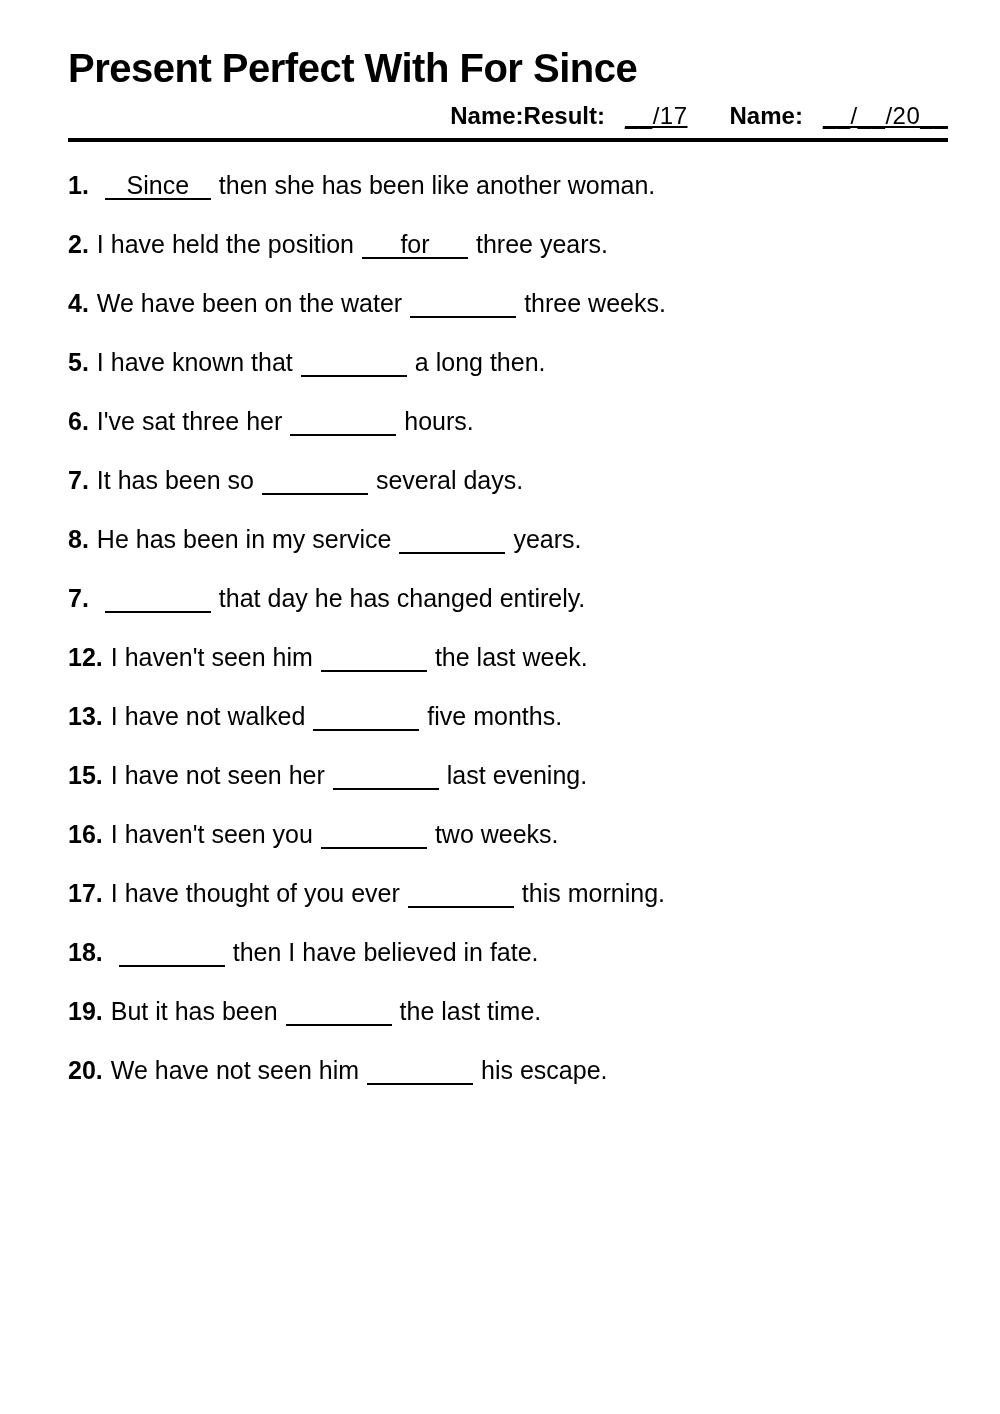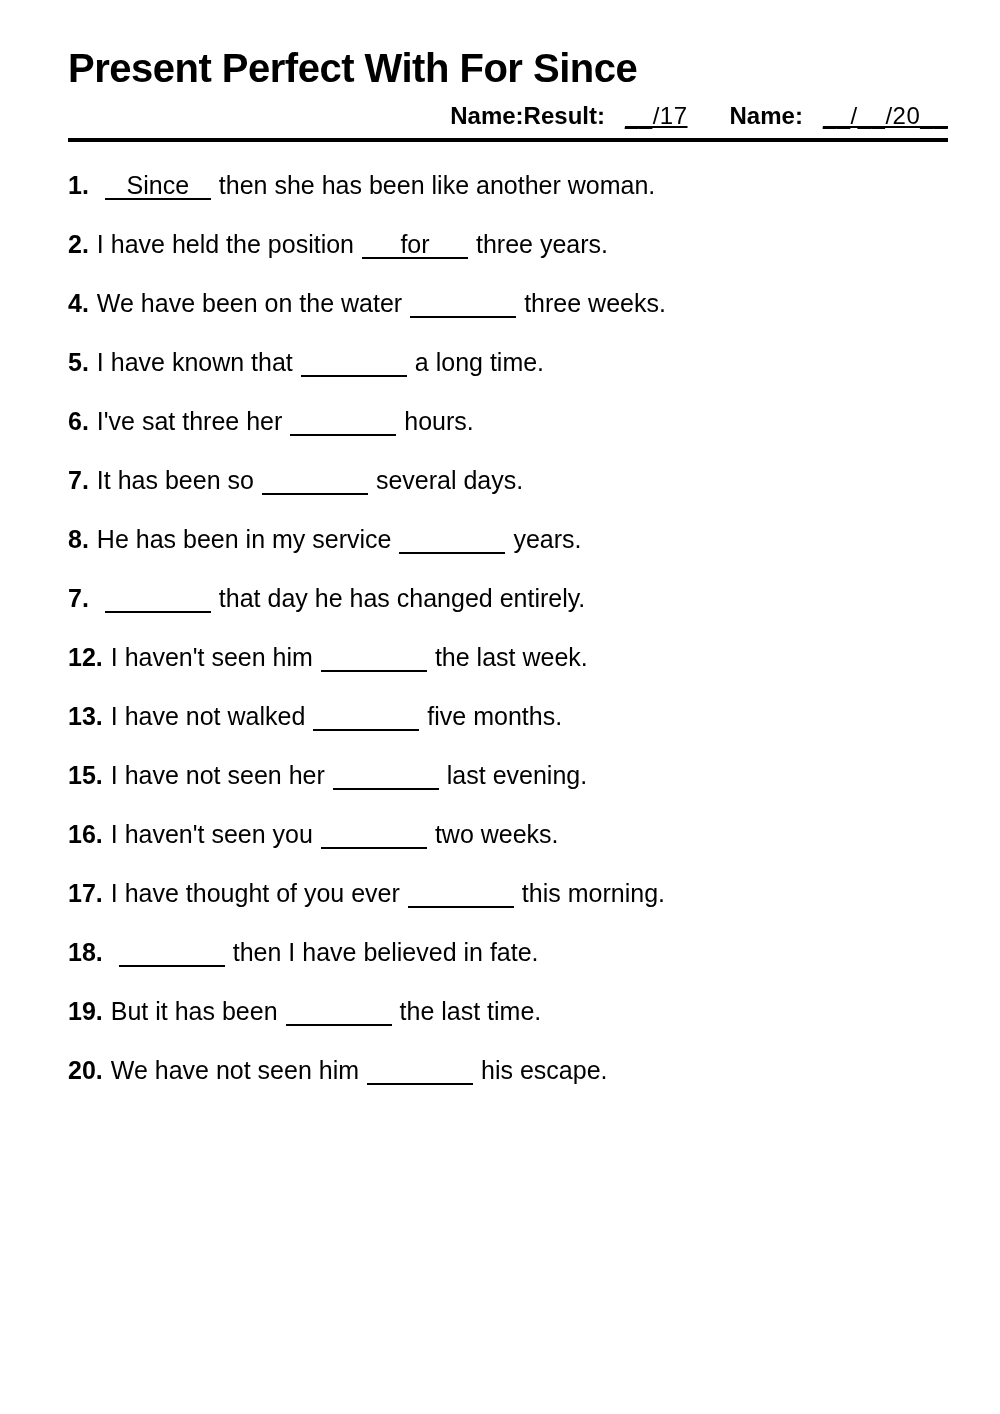--- a/index.html
+++ b/index.html
@@ -98,21 +98,21 @@
   </div>
 
   <div class="questions">
   <div class="question"><span class="qnum">1.</span><span class="blank"><span class="answer">Since</span></span><span class="qpost">then she has been like another woman.</span></div>
 
   <div class="question"><span class="qnum">2.</span><span class="qpre">I have held the position</span><span class="blank"><span class="answer">for</span></span><span class="qpost">three years.</span></div>
 
 
   <div class="question"><span class="qnum">4.</span><span class="qpre">We have been on the water</span><span class="blank"><span class="answer">&nbsp;</span></span><span class="qpost">three weeks.</span></div>
 
-  <div class="question"><span class="qnum">5.</span><span class="qpre">I have known that</span><span class="blank"><span class="answer">&nbsp;</span></span><span class="qpost">a long time.</span></div>
+  <div class="question"><span class="qnum">5.</span><span class="qpre">I have known that</span><span class="blank"><span class="answer">&nbsp;</span></span><span class="qpost">a long then.</span></div>
 
   <div class="question"><span class="qnum">6.</span><span class="qpre">I've sat three her</span><span class="blank"><span class="answer">&nbsp;</span></span><span class="qpost">hours.</span></div>
 
   <div class="question"><span class="qnum">7.</span><span class="qpre">It has been so</span><span class="blank"><span class="answer">&nbsp;</span></span><span class="qpost">several days.</span></div>
 
   <div class="question"><span class="qnum">8.</span><span class="qpre">He has been in my service</span><span class="blank"><span class="answer">&nbsp;</span></span><span class="qpost">years.</span></div>
 
 
   <div class="question"><span class="qnum">7.</span><span class="blank"><span class="answer">&nbsp;</span></span><span class="qpost">that day he has changed entirely.</span></div>
 

